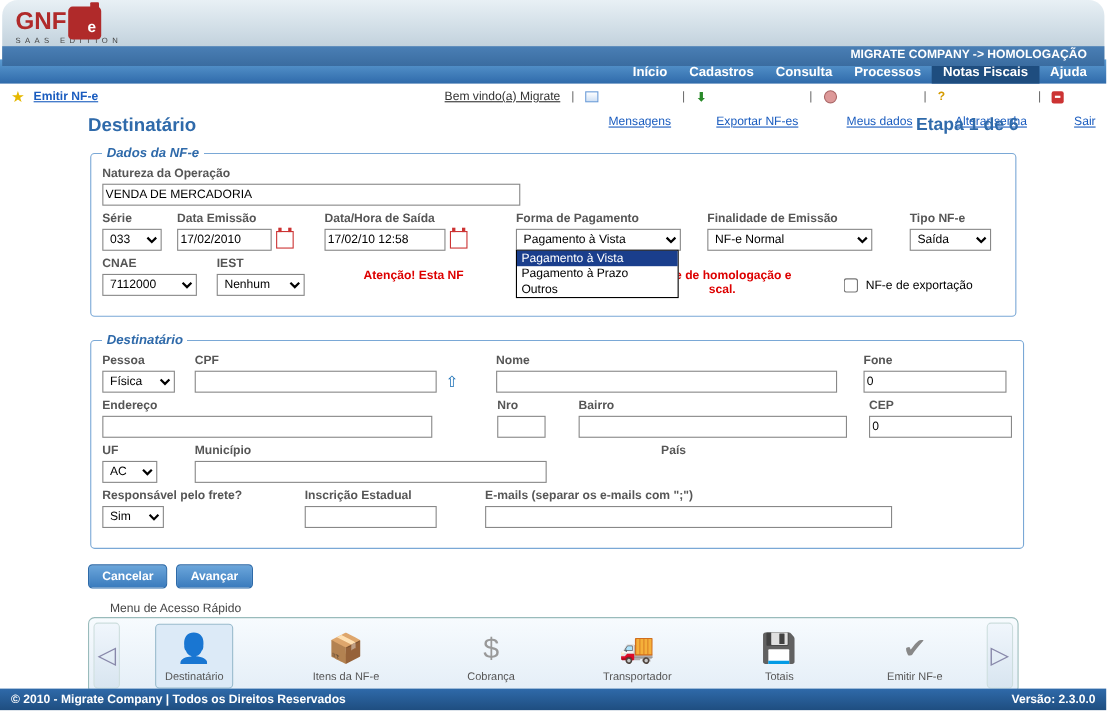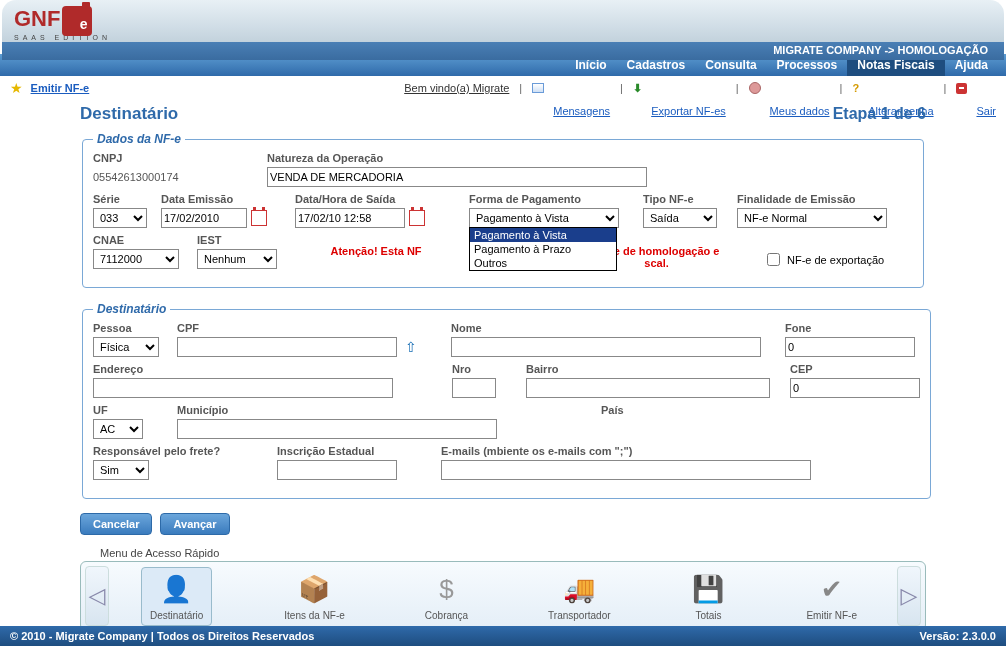--- a/index.html
+++ b/index.html
@@ -147,24 +147,20 @@
   <div class="content">
     <div class="page-title-row">
       <div class="page-title">Destinatário</div>
       <div class="step-title">Etapa 1 de 6</div>
     </div>
 
     <fieldset>
       <legend>Dados da NF-e</legend>
 
       <div class="form-row">
-        <div class="field" style="width:160px;">
-          <label>CNPJ</label>
-          <div class="readonly-text">05542613000174</div>
-        </div>
         <div class="field" style="flex:1;">
           <label>Natureza da Operação</label>
           <input type="text" style="width: 380px;" value="VENDA DE MERCADORIA">
         </div>
       </div>
 
       <div class="form-row" style="position:relative;">
         <div class="field" style="width:54px;">
           <label>Série</label>
           <select style="width:54px;"><option>033</option></select>
@@ -185,27 +181,27 @@
         </div>
         <div class="field" style="width:160px; position:relative;">
           <label>Forma de Pagamento</label>
           <select style="width:150px;"><option>Pagamento à Vista</option></select>
           <div class="dropdown-open" style="top:34px; left:0; width:148px;">
             <div class="opt sel">Pagamento à Vista</div>
             <div class="opt">Pagamento à Prazo</div>
             <div class="opt">Outros</div>
           </div>
         </div>
+        <div class="field" style="width:170px;">
+          <label>Finalidade de Emissão</label>
+          <select style="width:150px;"><option>NF-e Normal</option></select>
+        </div>
         <div class="field" style="width:80px;">
           <label>Tipo NF-e</label>
           <select style="width:74px;"><option>Saída</option></select>
-        </div>
-        <div class="field" style="width:170px;">
-          <label>Finalidade de Emissão</label>
-          <select style="width:150px;"><option>NF-e Normal</option></select>
         </div>
       </div>
 
       <div class="form-row">
         <div class="field" style="width:90px;">
           <label>CNAE</label>
           <select style="width:86px;"><option>7112000</option></select>
         </div>
         <div class="field" style="width:90px;">
           <label>IEST</label>
@@ -290,21 +286,21 @@
       <div class="form-row">
         <div class="field" style="width:170px;">
           <label>Responsável pelo frete?</label>
           <select style="width:56px;"><option>Sim</option></select>
         </div>
         <div class="field" style="width:150px;">
           <label>Inscrição Estadual</label>
           <input type="text" style="width: 120px;" value="">
         </div>
         <div class="field" style="flex:1;">
-          <label>E-mails  (mbiente os e-mails com ";")</label>
+          <label>E-mails  (separar os e-mails com ";")</label>
           <input type="text" style="width: 370px;" value="">
         </div>
       </div>
     </fieldset>
 
     <div class="action-buttons">
       <button class="btn">Cancelar</button>
       <button class="btn">Avançar</button>
     </div>
 

